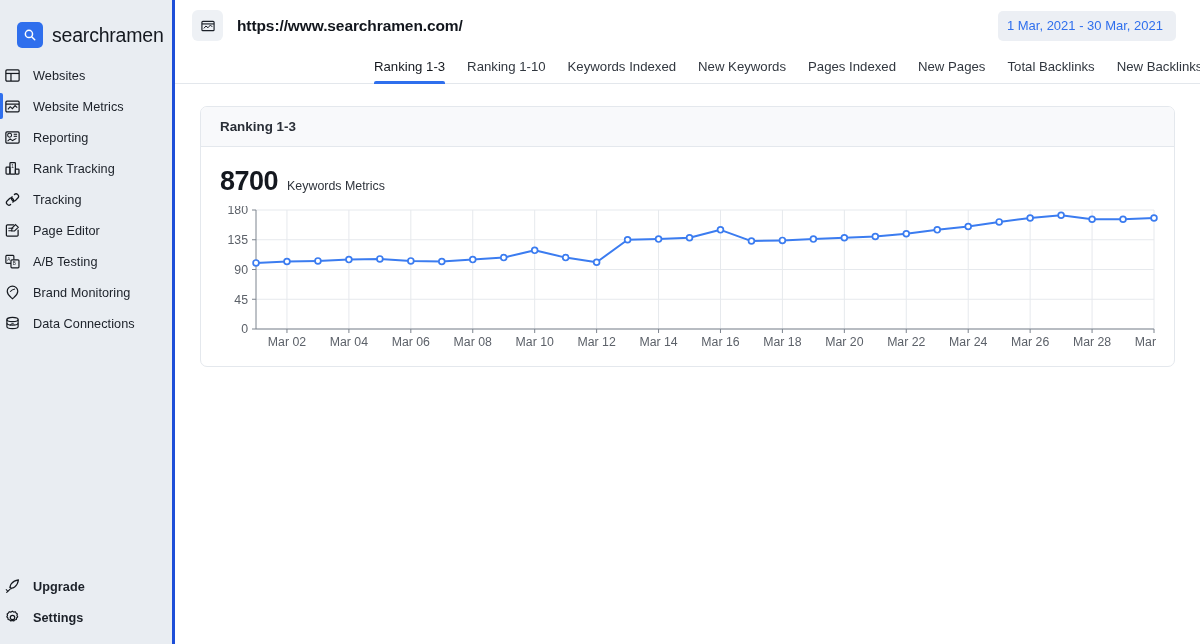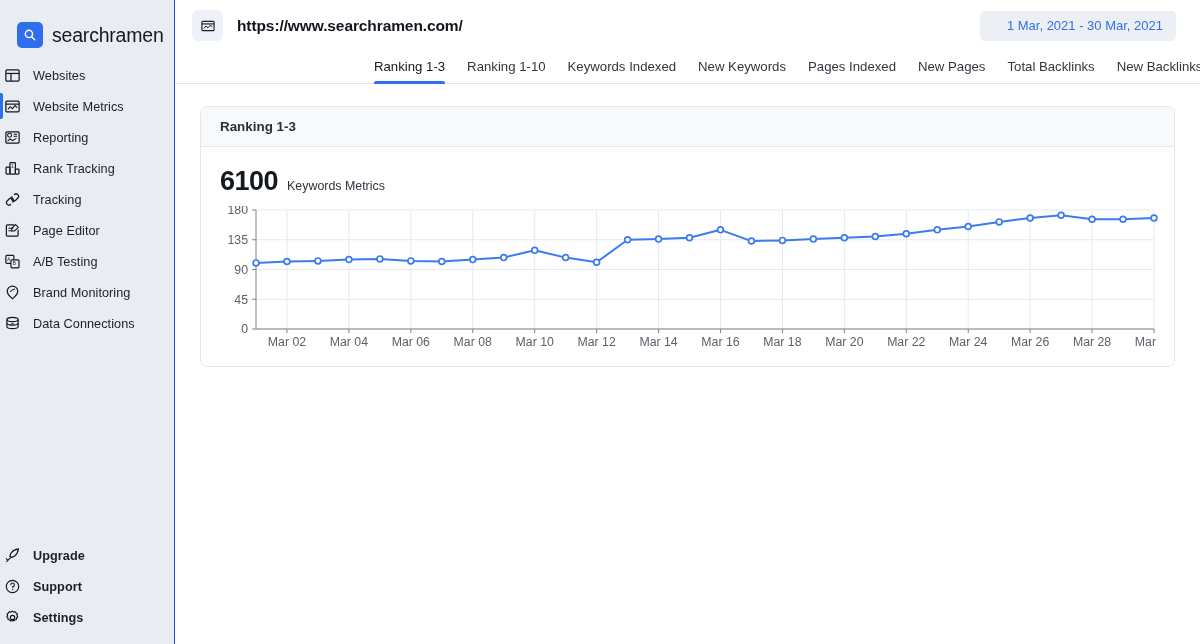--- a/index.html
+++ b/index.html
@@ -8,21 +8,21 @@
     font-family: "Liberation Sans", sans-serif;
     background: #ffffff;
     overflow: hidden;
   }
   .app { display: flex; width: 1200px; height: 644px; }
 
   
   .sidebar {
     width: 175px; height: 644px;
     background: #e9edf2;
-    border-right: 1px solid #1d4ed8;
+    border-right: 3px solid #1d4ed8;
     position: relative;
     display: flex; flex-direction: column;
     flex: 0 0 175px;
   }
   .logo-row {
     display: flex; align-items: center; gap: 9px;
     padding: 18px 0 0 17px;
     height: 52px;
   }
   .logo-mark {
@@ -71,21 +71,21 @@
     flex: 0 0 31px;
   }
   .site-url {
     margin-left: 14px; font-size: 15.5px; font-weight: bold;
     color: #12161d; letter-spacing: -0.1px;
   }
   .date-pill {
     margin-left: auto;
     background: #eceff4; color: #2f6fed;
     font-size: 13px; border-radius: 5px;
-    padding: 7px 13px 8px 27px;
+    padding: 7px 13px 8px 9px;
     white-space: nowrap; cursor: pointer;
   }
 
   .tabbar {
     height: 33px; display: flex; align-items: flex-end;
     gap: 0; padding: 0 0 0 199px;
     border-bottom: 1px solid #e3e7ec;
     position: relative;
   }
   .tab {
@@ -257,30 +257,20 @@
         <span class="ico">
           <svg width="17" height="17" viewBox="0 0 20 20" fill="none" stroke="#15191f" stroke-width="1.4" stroke-linejoin="round" stroke-linecap="round">
             <path d="M8.4 12.6 c-3 -3 1 -9.4 8.6 -10.4 -1 7.6 -7.4 11.6 -10.4 8.6"></path>
             <line x1="3.2" y1="17" x2="7.2" y2="13"></line>
             <line x1="2.6" y1="13.6" x2="4.6" y2="15.6" stroke-width="1.2"></line>
           </svg>
         </span>
         <span class="lbl">Upgrade</span>
       </div>
 
-      <div class="nav-item">
-        <span class="ico">
-          <svg width="17" height="17" viewBox="0 0 20 20" fill="none" stroke="#15191f" stroke-width="1.4">
-            <circle cx="10" cy="10" r="7.3"></circle>
-            <path d="M8 7.8 a2.1 2.1 0 1 1 2.4 2.3 v1.4" stroke-width="1.3" stroke-linecap="round"></path>
-            <circle cx="10.3" cy="13.8" r="0.75" fill="#15191f" stroke="none"></circle>
-          </svg>
-        </span>
-        <span class="lbl">Support</span>
-      </div>
 
       <div class="nav-item">
         <span class="ico">
           <svg width="17" height="17" viewBox="0 0 20 20" fill="none" stroke="#15191f" stroke-width="1.4" stroke-linejoin="round">
             <path d="M10 2.6 l1.5 1.1 1.8 -0.5 0.9 1.6 1.5 1.1 -0.5 1.8 0.9 1.6 -1.3 1.3 -0.3 1.8 -1.8 0.4 -1.3 1.3 -1.7 -0.7 -1.7 0.7 -1.3 -1.3 -1.8 -0.4 -0.3 -1.8 -1.3 -1.3 0.9 -1.6 -0.5 -1.8 1.5 -1.1 0.9 -1.6 1.8 0.5 z"></path>
             <circle cx="10" cy="10" r="2.6"></circle>
           </svg>
         </span>
         <span class="lbl">Settings</span>
       </div>
@@ -314,21 +304,21 @@
       <span class="tab">New Backlinks</span>
     </nav>
 
     <div class="content">
       <div class="card">
         <div class="card-head">
           <span class="card-title">Ranking 1-3</span>
         </div>
         <div class="card-body">
           <div class="kpi-row">
-            <span class="kpi-value">6100</span>
+            <span class="kpi-value">8700</span>
             <span class="kpi-label">Keywords Metrics</span>
           </div>
           <div class="chart-wrap">
             <svg class="chart" id="chart-svg" width="940" height="150" viewBox="0 0 940 150">
                 <line x1="36" y1="123" x2="934" y2="123" class="gridline"></line>
                 <line x1="32" y1="123" x2="36" y2="123" class="axisline"></line>
                 <text x="28" y="127.3" class="ytick-lbl">0</text>
                 <line x1="36" y1="93.25" x2="934" y2="93.25" class="gridline"></line>
                 <line x1="32" y1="93.25" x2="36" y2="93.25" class="axisline"></line>
                 <text x="28" y="97.55" class="ytick-lbl">45</text>

